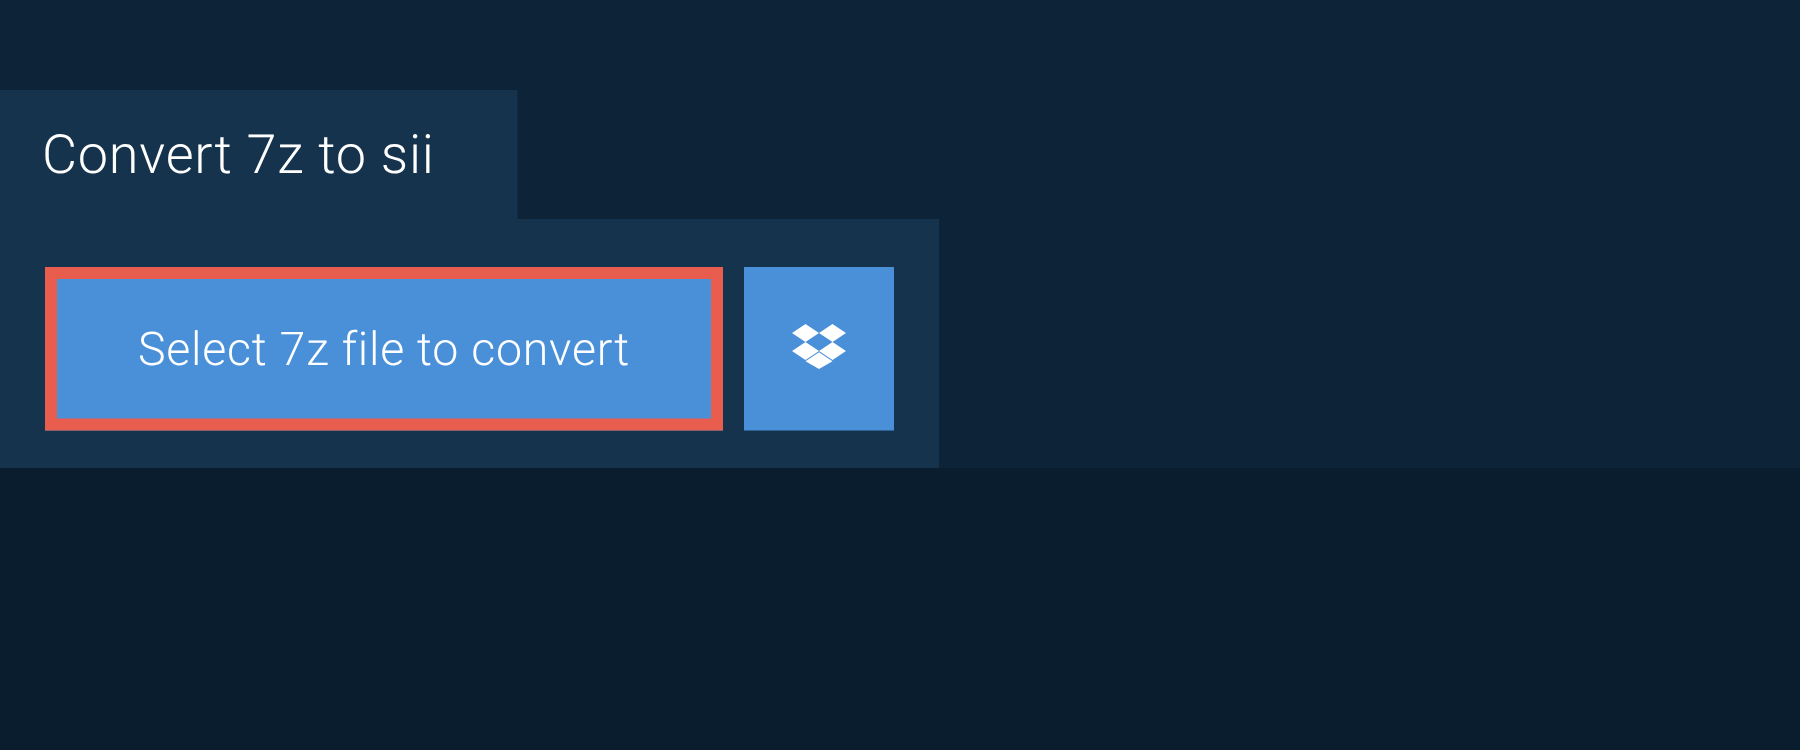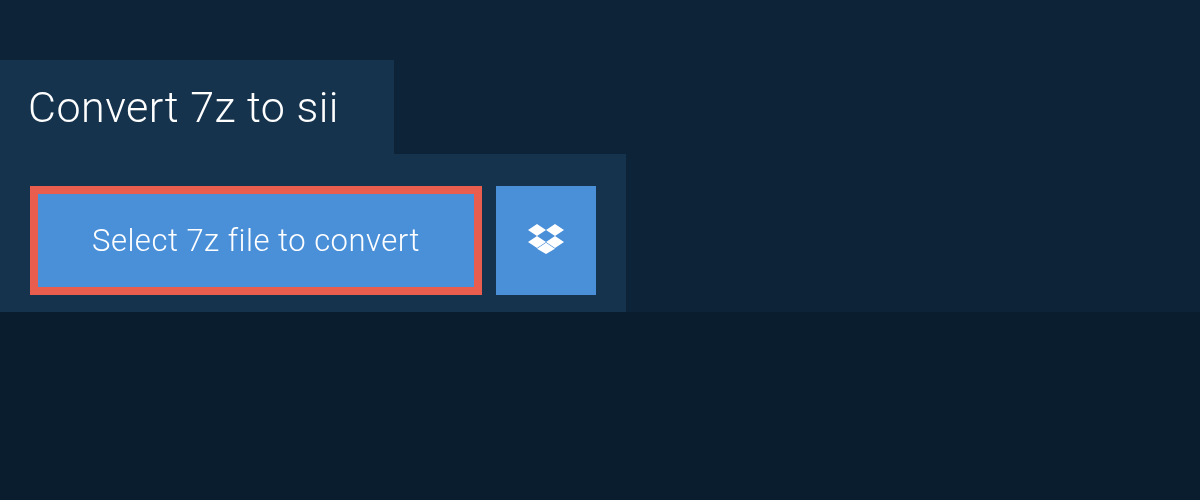--- a/index.html
+++ b/index.html
@@ -14,21 +14,21 @@
       font-family: -apple-system, BlinkMacSystemFont, "Segoe UI", Roboto, sans-serif;
       overflow: hidden;
     }
     .tab-container {
       margin-top: 60px;
     }
     .tab {
       display: inline-block;
       background: #15334d;
       color: #ffffff;
-      font-size: 43px;
+      font-size: 36px;
       font-weight: 300;
       padding: 22px 55px 22px 28px;
       letter-spacing: 0.5px;
     }
     .panel {
       background: #15334d;
       padding: 32px 30px 34px 30px;
       display: flex;
       gap: 14px;
       align-items: stretch;

